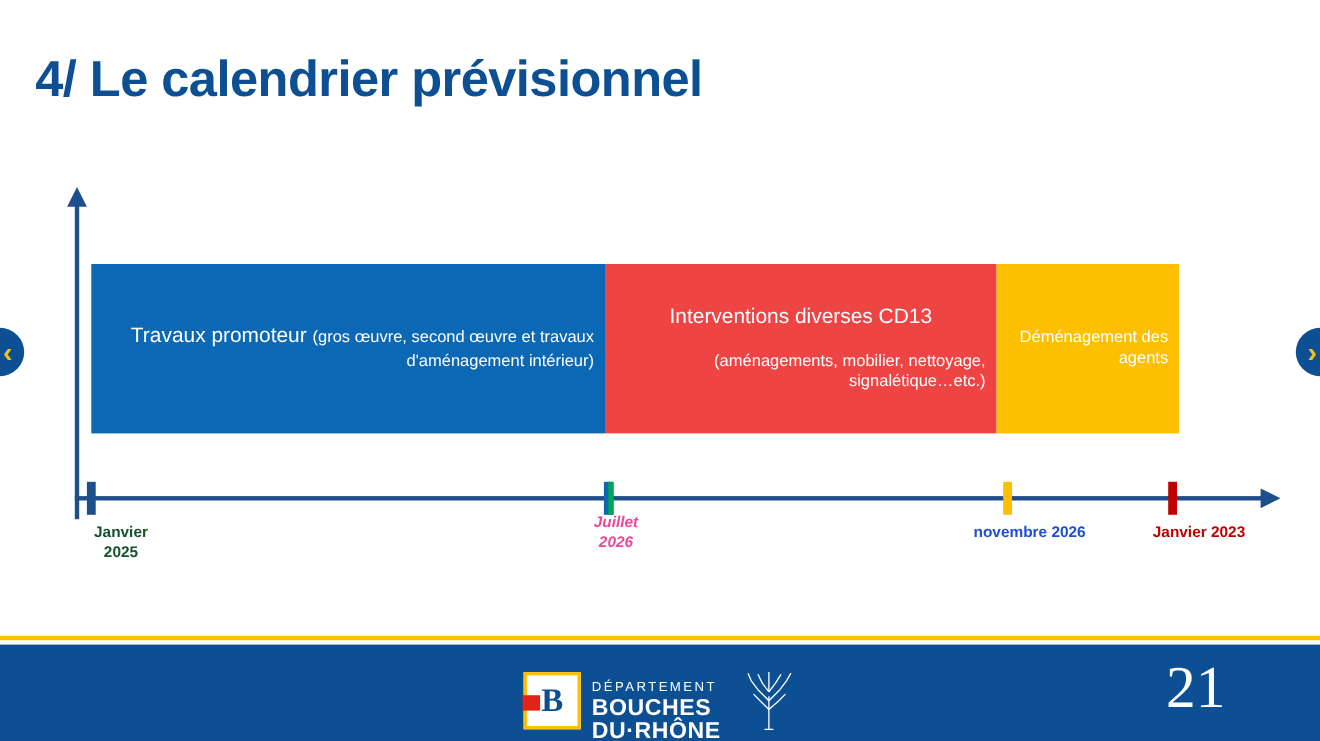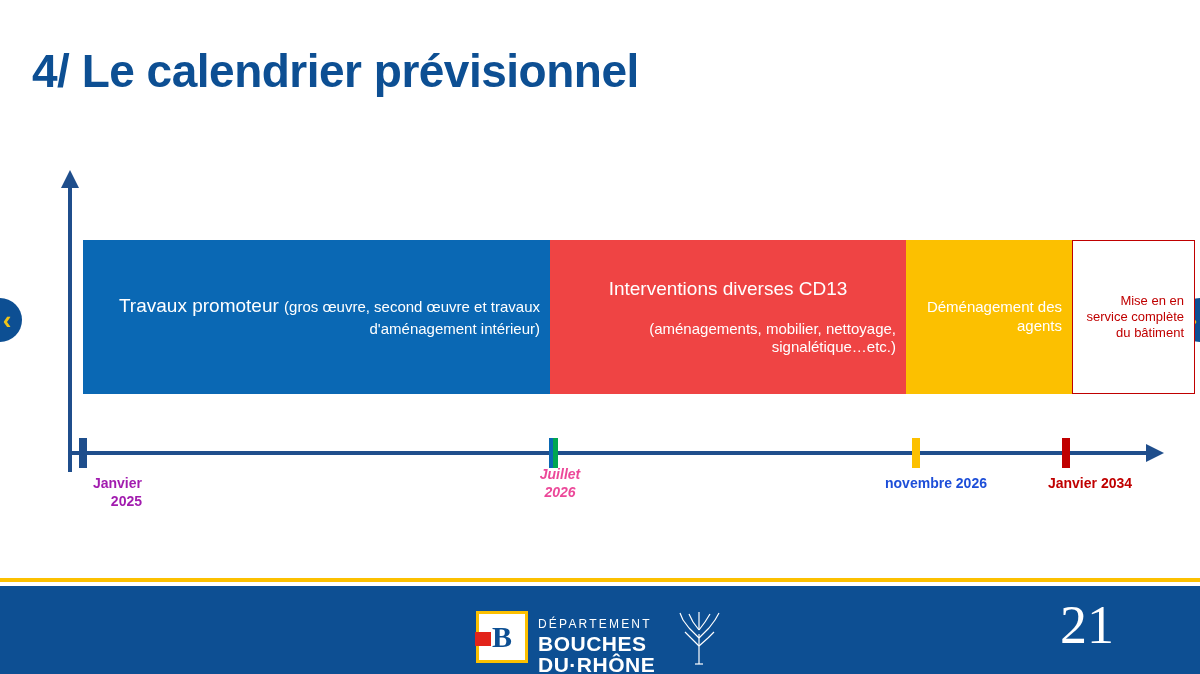--- a/index.html
+++ b/index.html
@@ -171,21 +171,21 @@
     position: absolute;
     top: 305px;
     font-size: 14px;
     font-weight: bold;
     text-align: center;
     line-height: 1.25;
     white-space: pre-line;
   }
 
   .tick-1 { left: 79px; background: #1f4e8c; }
-  .label-1 { left: 32px; width: 110px; color: #a21caf; text-align: right; padding-left: 46px; box-sizing: border-box;}
+  .label-1 { left: 32px; width: 110px; color: #14532d; text-align: center; padding-left: 46px; box-sizing: border-box;}
 
   .tick-2a { left: 549px; background: #0a68b4; }
   .tick-2b { left: 553px; background: #00a651; width: 5px;}
   .label-2 { left: 495px; width: 130px; color: #ec4899; top: 296px; font-style: italic;}
 
   .tick-3 { left: 912px; background: #fcc000; }
   .label-3 { left: 846px; width: 180px; color: #1d4ed8; top: 305px;}
 
   .tick-4 { left: 1062px; background: #c00000; }
   .label-4 { left: 1000px; width: 180px; color: #c00000; top: 305px;}
@@ -296,43 +296,40 @@
 
       <div class="bar bar-green">
         <div>Interventions diverses CD13</div>
         <div class="sub">(aménagements, mobilier, nettoyage, signalétique…etc.)</div>
       </div>
 
       <div class="bar bar-yellow">
         <div>Déménagement des agents</div>
       </div>
 
-      <div class="bar bar-white">
-        <div>Mise en en service complète du bâtiment</div>
-      </div>
 
     </div>
 
     <div class="x-axis"></div>
     <div class="x-axis-head"></div>
 
     <div class="tick tick-1"></div>
     <div class="tick-label label-1">Janvier
 2025</div>
 
     <div class="tick tick-2a"></div>
     <div class="tick tick-2b"></div>
     <div class="tick-label label-2">Juillet
 2026</div>
 
     <div class="tick tick-3"></div>
     <div class="tick-label label-3">novembre 2026</div>
 
     <div class="tick tick-4"></div>
-    <div class="tick-label label-4">Janvier 2034</div>
+    <div class="tick-label label-4">Janvier 2023</div>
 
   </div>
 
   <div class="footer-rule"></div>
   <div class="footer">
 
     <div class="footer-logo">
       <div class="logo-mark">
         <div class="red-bar"></div>
         <div class="b">B</div>

